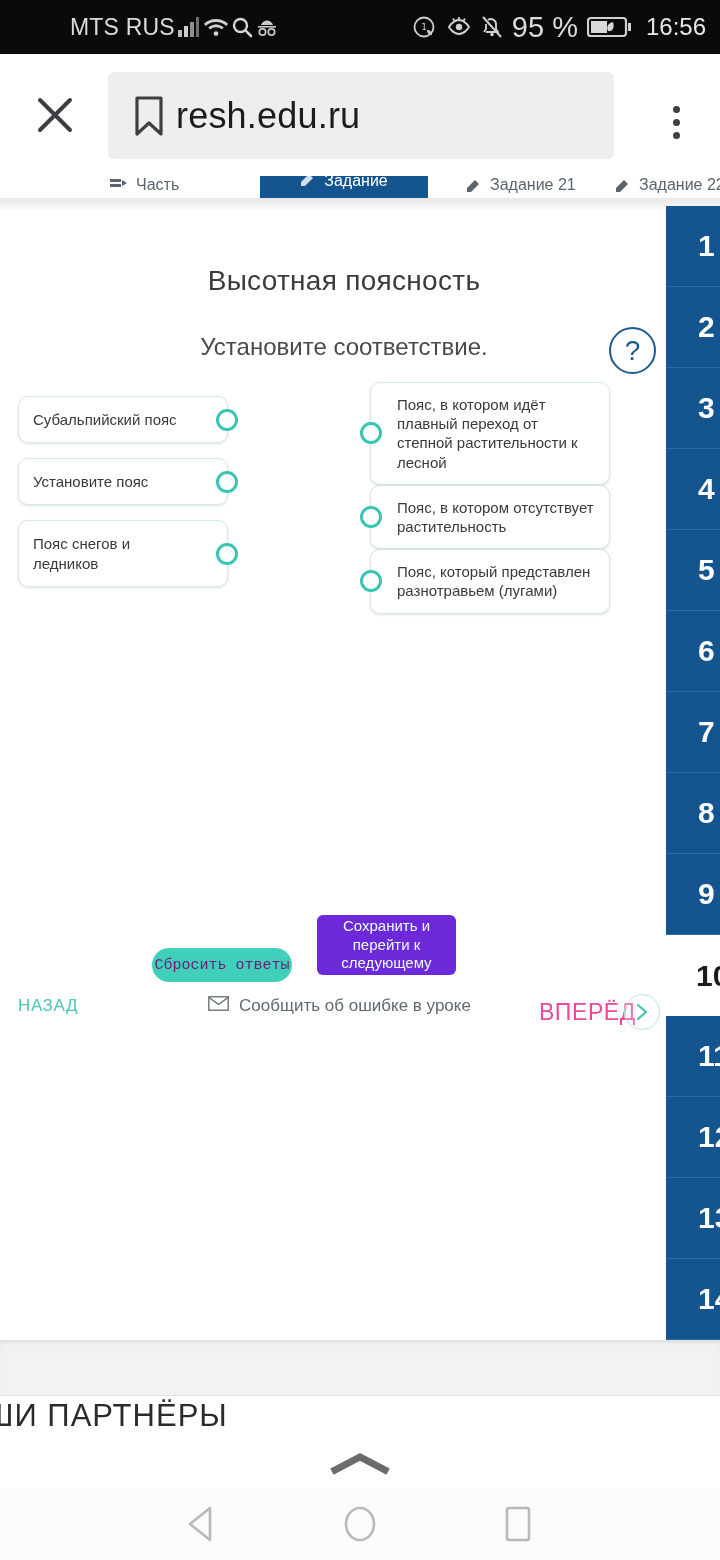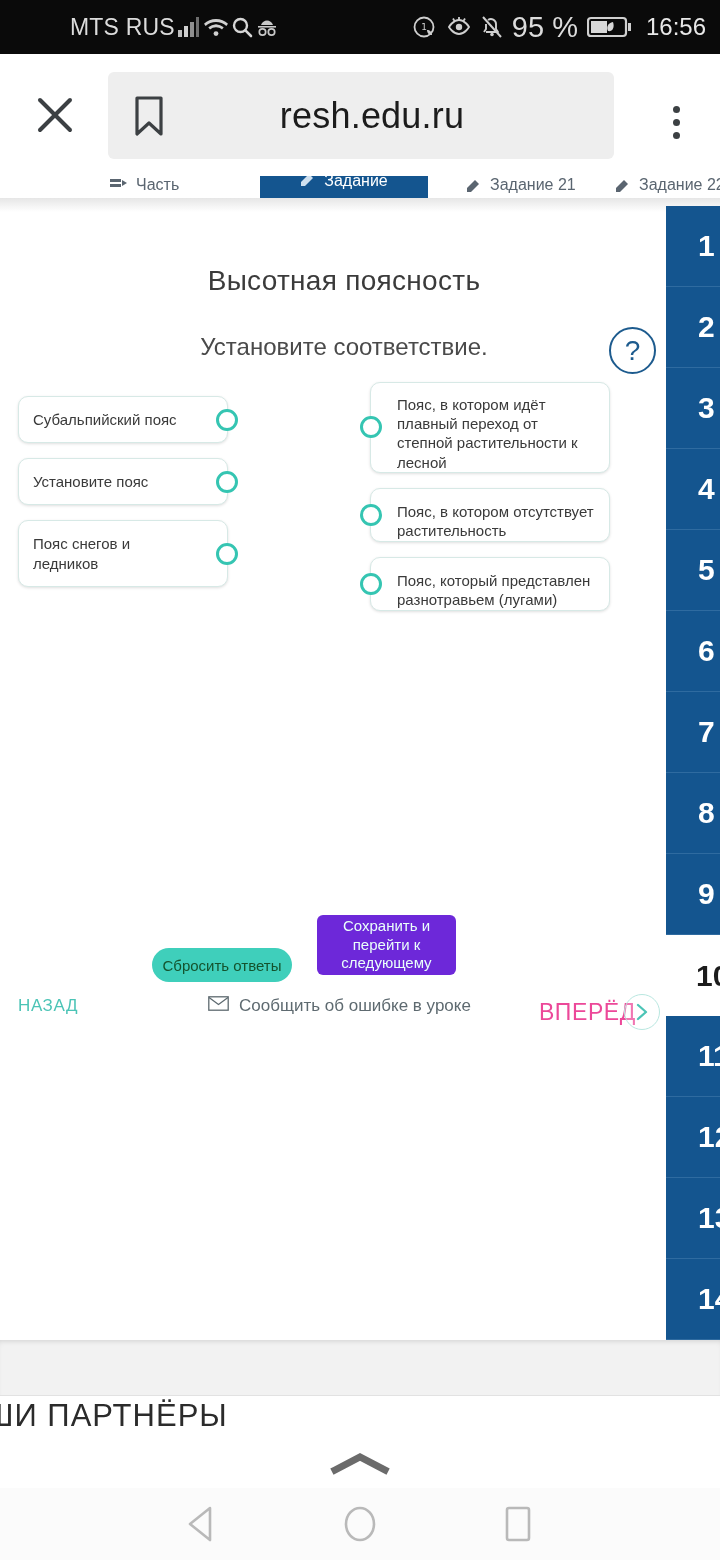--- a/index.html
+++ b/index.html
@@ -30,21 +30,21 @@
     background:#ffffff; display:flex; align-items:center;
   }
   .bb-close{ width:60px; height:60px; margin-left:25px; display:flex;align-items:center;justify-content:center;}
   .omnibox{
     position:absolute; left:108px; top:18px; width:506px; height:87px;
     background:#eeeeee; border-radius:6px;
     display:flex; align-items:center;
   }
   .bb-bookmark{ width:54px; height:54px; margin-left:14px; display:flex;align-items:center;justify-content:center;}
   .omni-url{
-    flex:1; text-align:center; font-size:36px; color:#1c1c1c;
+    flex:1; font-size:36px; color:#1c1c1c;
     letter-spacing:.2px; padding-right:46px;
   }
   .bb-menu{
     position:absolute; right:22px; top:46px;
     width:44px; height:44px; display:flex;flex-direction:column;align-items:center;justify-content:center;gap:6px;
   }
   .dot{ width:7px;height:7px;border-radius:50%;background:#3c4043; }
 
   
   .page{
@@ -92,35 +92,35 @@
   .col-right{ position:absolute; left:360px; top:0px; width:240px; }
 
   .m-item{
     position:relative; background:#ffffff;
     border:1px solid #d7e9e6; border-radius:10px;
     box-shadow:0 1px 3px rgba(0,0,0,.13);
     font-size:15px; color:#3a3a3a; line-height:1.28;
   }
   .m-left{ padding:13px 30px 13px 14px; margin-bottom:15px; min-height:36px;
            display:flex; align-items:center;}
-  .m-right{ padding:12px 12px 0 26px; margin-bottom:15px; min-height:46px;
+  .m-right{ padding:12px 12px 12px 26px; min-height:46px;
             display:flex; align-items:center;}
   .knob{
     position:absolute; width:22px;height:22px;border-radius:50%;
     border:3px solid #35c5b2; background:#ffffff; top:50%;
     transform:translateY(-50%);
   }
   .knob-r{ right:-11px; }
   .knob-l{ left:-11px; }
 
   
   .btn-reset{
     position:absolute; left:142px; top:566px; width:140px; height:34px;
-    background:#3fcfbb; color:#14532d; border:none; border-radius:18px;
-    font-size:15px; font-family:Liberation Sans, sans-serif;
+    background:#3fcfbb; color:#701a75; border:none; border-radius:18px;
+    font-size:15px; font-family:Liberation Mono, monospace;
   }
   .btn-save{
     position:absolute; left:307px; top:533px; width:139px; height:60px;
     background:#6d28d9; color:#eafffb; border:none; border-radius:6px;
     font-size:15px; line-height:1.25; font-family:inherit;
   }
 
   
   .navrow{ position:absolute; left:0; top:604px; width:668px; height:44px; }
   .nav-back{

